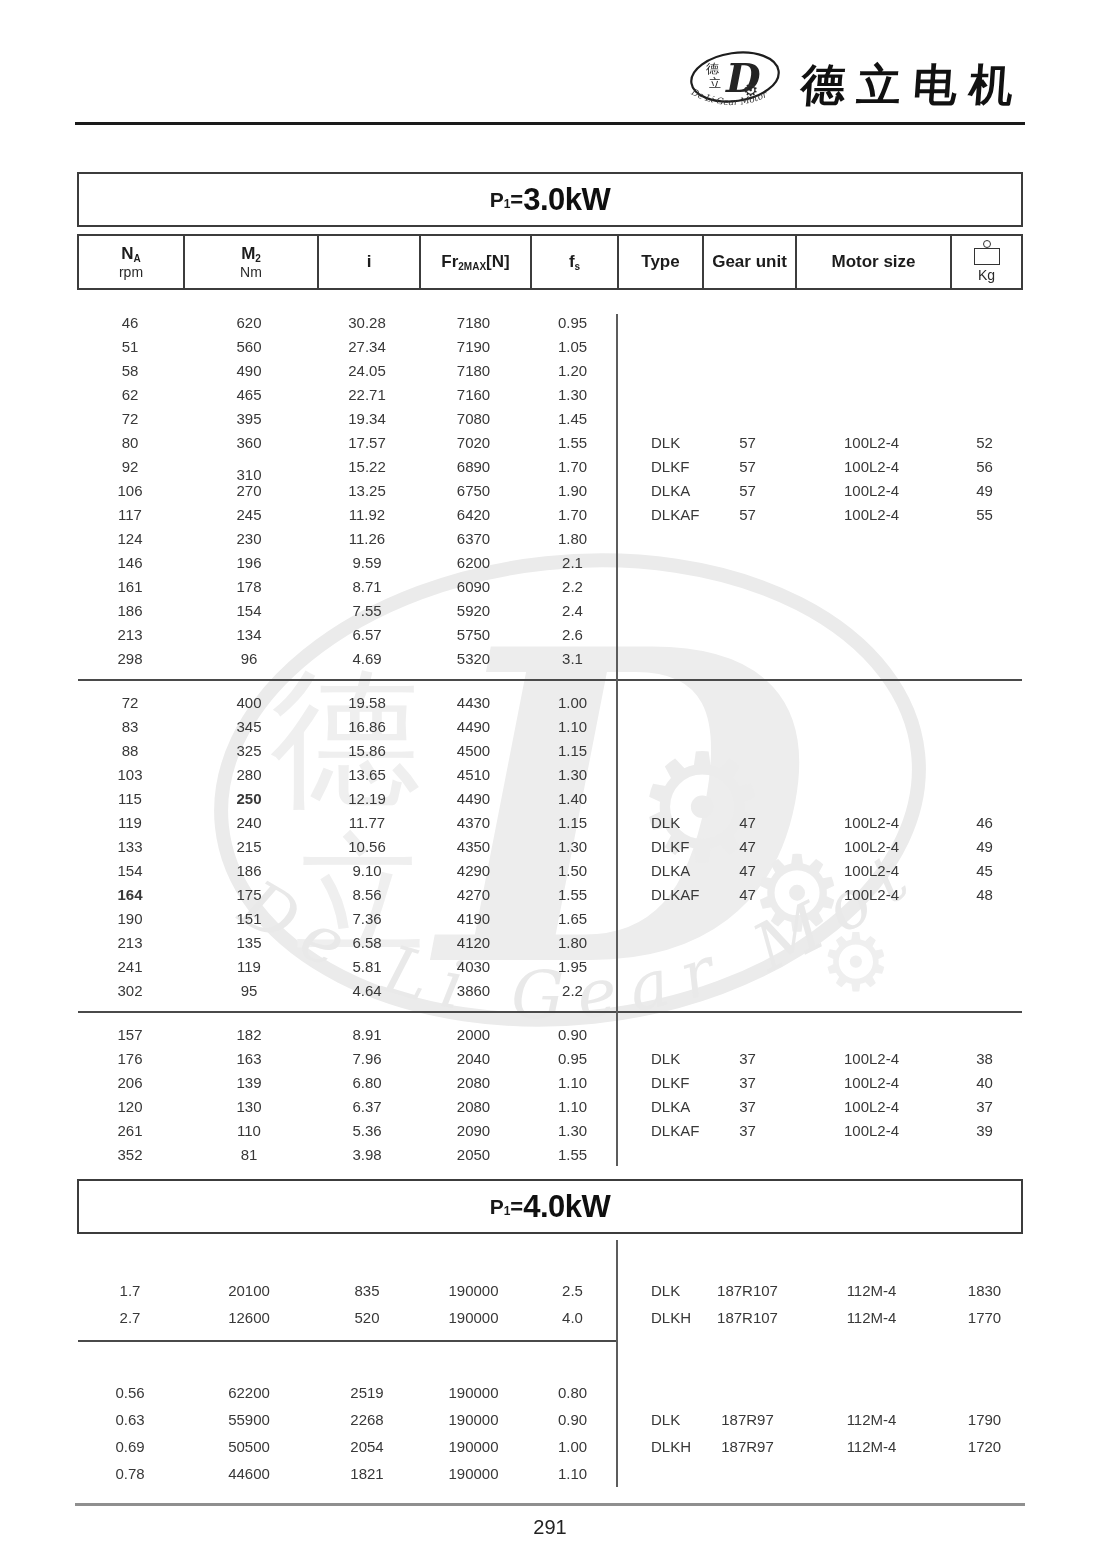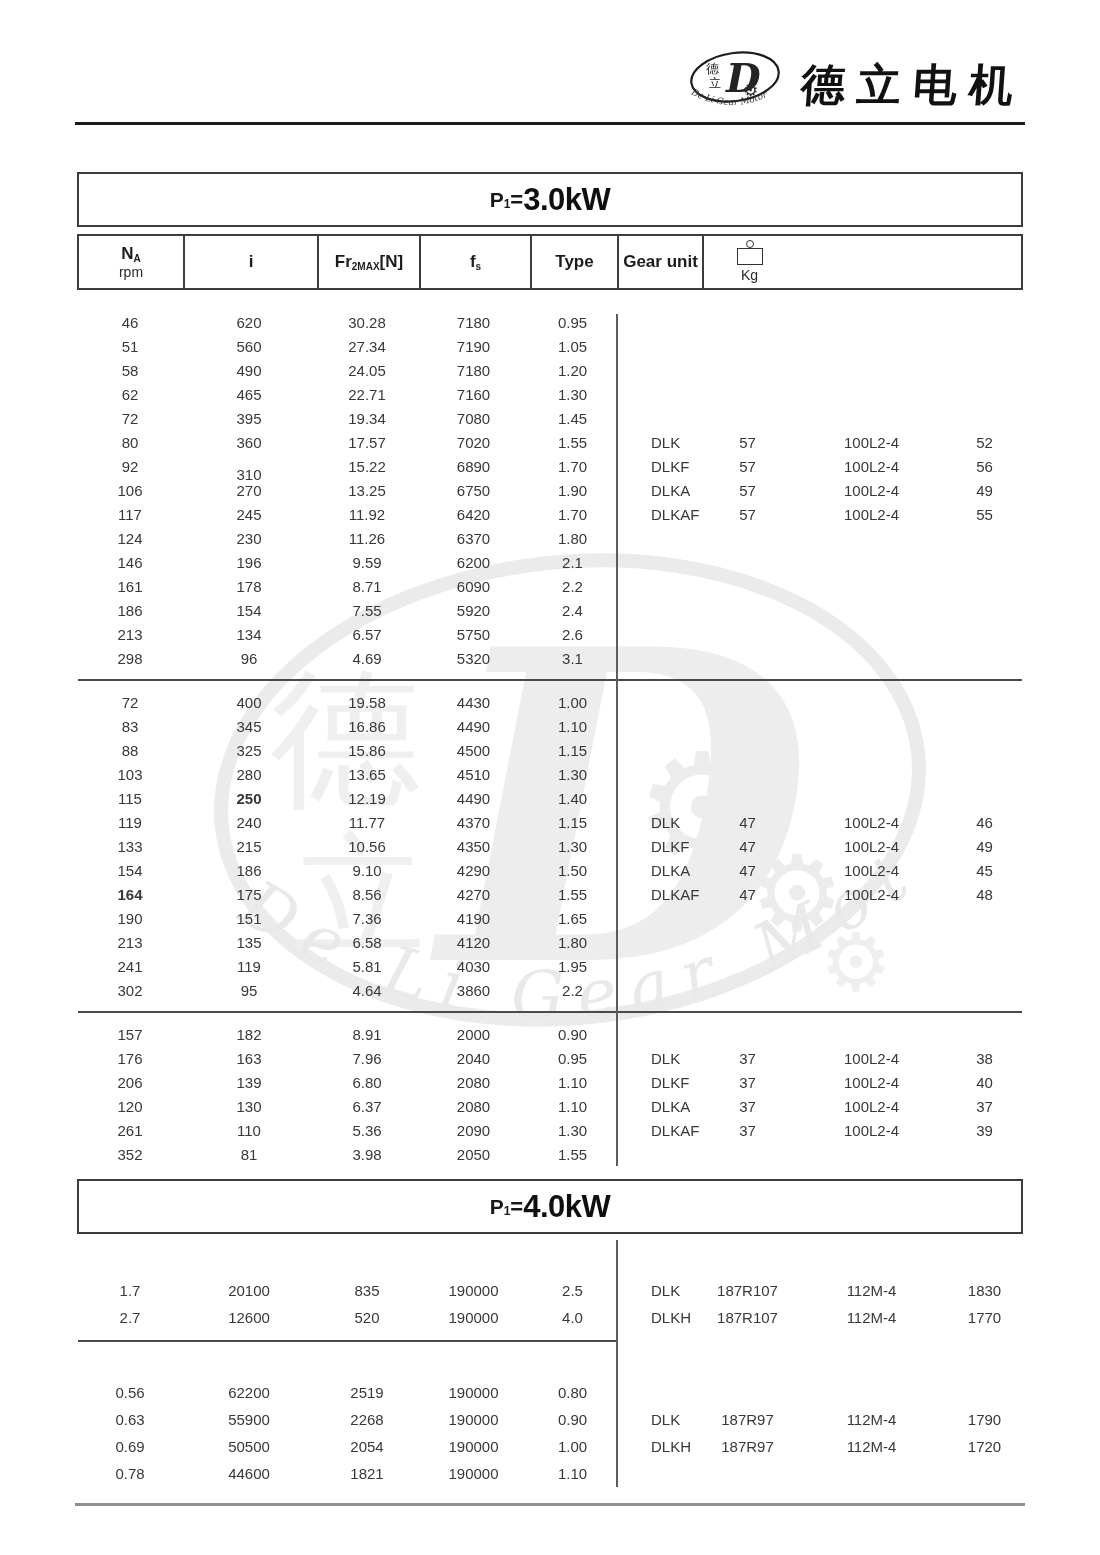--- a/index.html
+++ b/index.html
@@ -127,33 +127,40 @@
           <span class="t-val">3.0kW</span>
       </div>
     </div>
 
     <div class="cols-row">
       <div class="col-cell">
         <div><span class="ch-main">N</span><span class="ch-main ch-sub">A</span></div>
         <div class="ch-unit">rpm</div>
       </div>
       <div class="col-cell">
+        <div><span class="ch-main">M</span><span class="ch-main ch-sub">2</span></div>
+        <div class="ch-unit">Nm</div>
+      </div>
+      <div class="col-cell">
         <div><span class="ch-main">i</span></div>
       </div>
       <div class="col-cell">
         <div><span class="ch-main">Fr</span><span class="ch-main ch-sub">2MAX</span><span class="ch-main">[N]</span></div>
       </div>
       <div class="col-cell">
         <div><span class="ch-main">f</span><span class="ch-main ch-sub">s</span></div>
       </div>
       <div class="col-cell">
         <div><span class="ch-main">Type</span></div>
       </div>
       <div class="col-cell">
         <div><span class="ch-main">Gear unit</span></div>
+      </div>
+      <div class="col-cell">
+        <div><span class="ch-main">Motor size</span></div>
       </div>
       <div class="col-cell">
         <span class="weight-icon"></span>
         <div class="ch-unit">Kg</div>
       </div>
     </div>
 
     <div class="data-area sec0">
         <div class="block">
           <div class="cell c1" style="grid-area: 1 / 1;">46</div>
@@ -440,14 +447,15 @@
           <div class="cell tcell c8" style="grid-area: 2 / 8;">112M-4</div>
           <div class="cell tcell c9" style="grid-area: 2 / 9;">1790</div>
           <div class="cell tcell c6" style="grid-area: 3 / 6;">DLKH</div>
           <div class="cell tcell c7" style="grid-area: 3 / 7;">187R97</div>
           <div class="cell tcell c8" style="grid-area: 3 / 8;">112M-4</div>
           <div class="cell tcell c9" style="grid-area: 3 / 9;">1720</div>
         </div>
       </div>
 
     <div class="footer-rule"></div>
+    <div class="page-number">291</div>
   </div>
 </div>
 
 </body></html>

